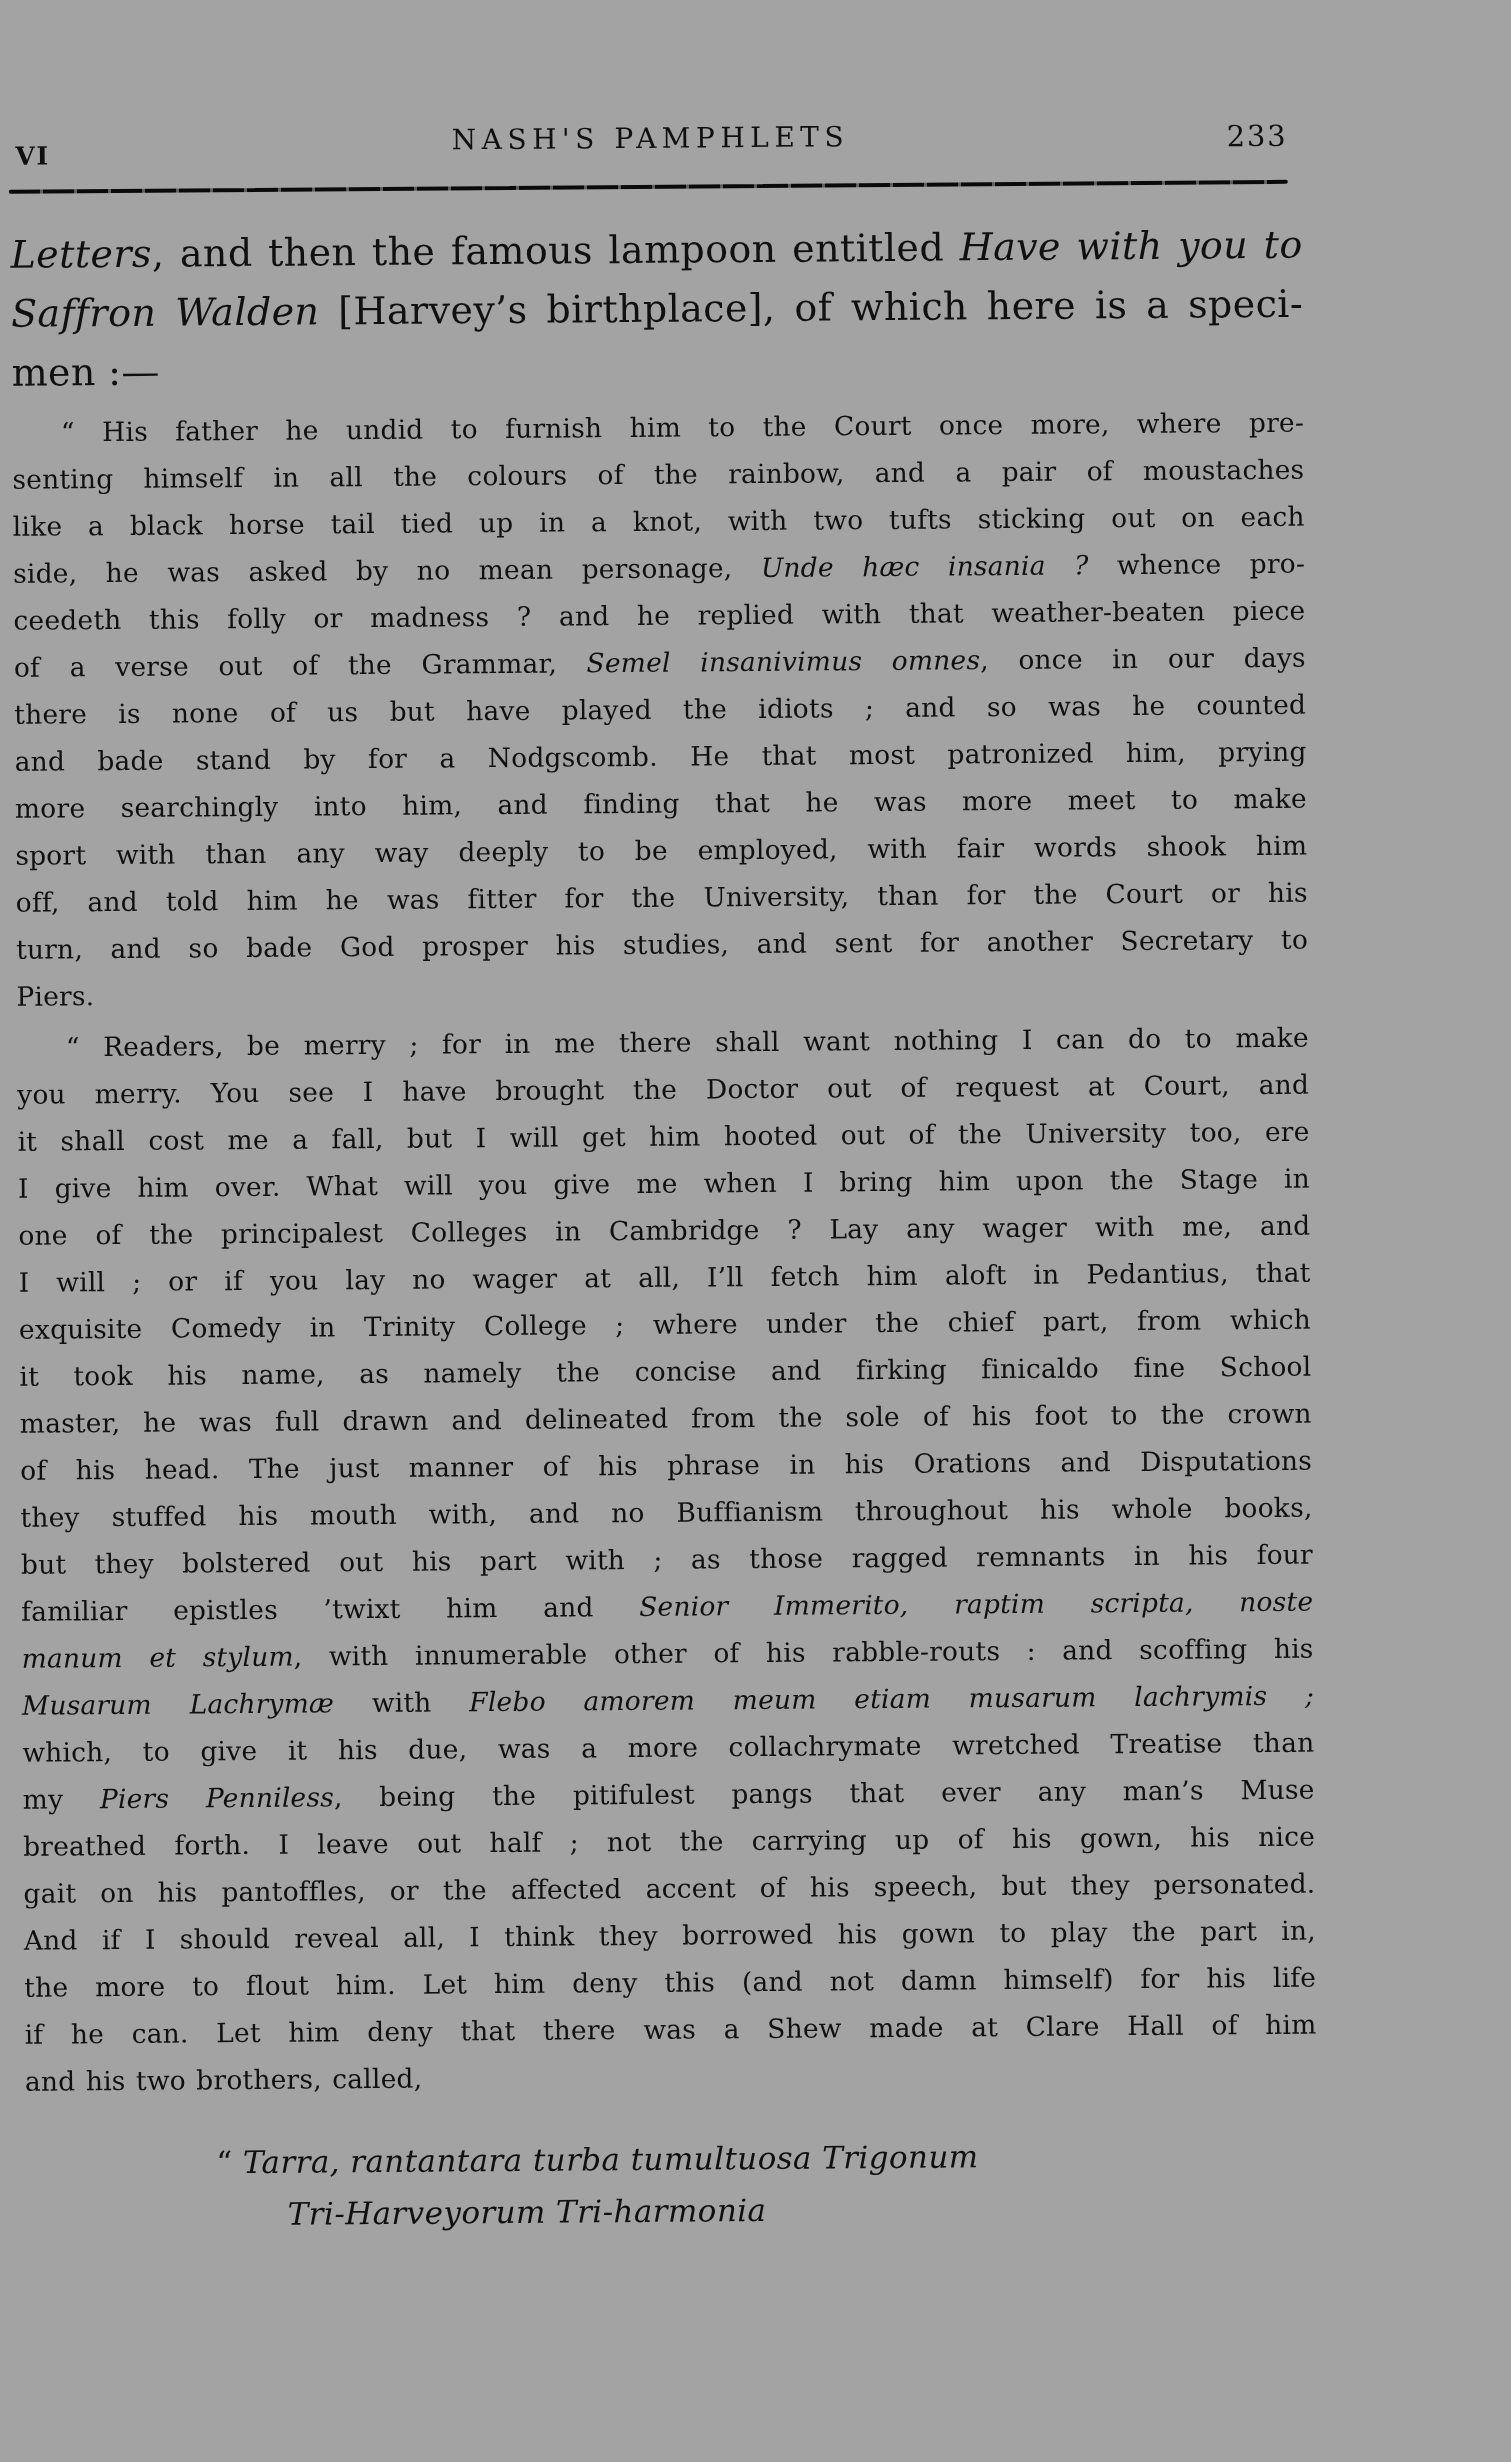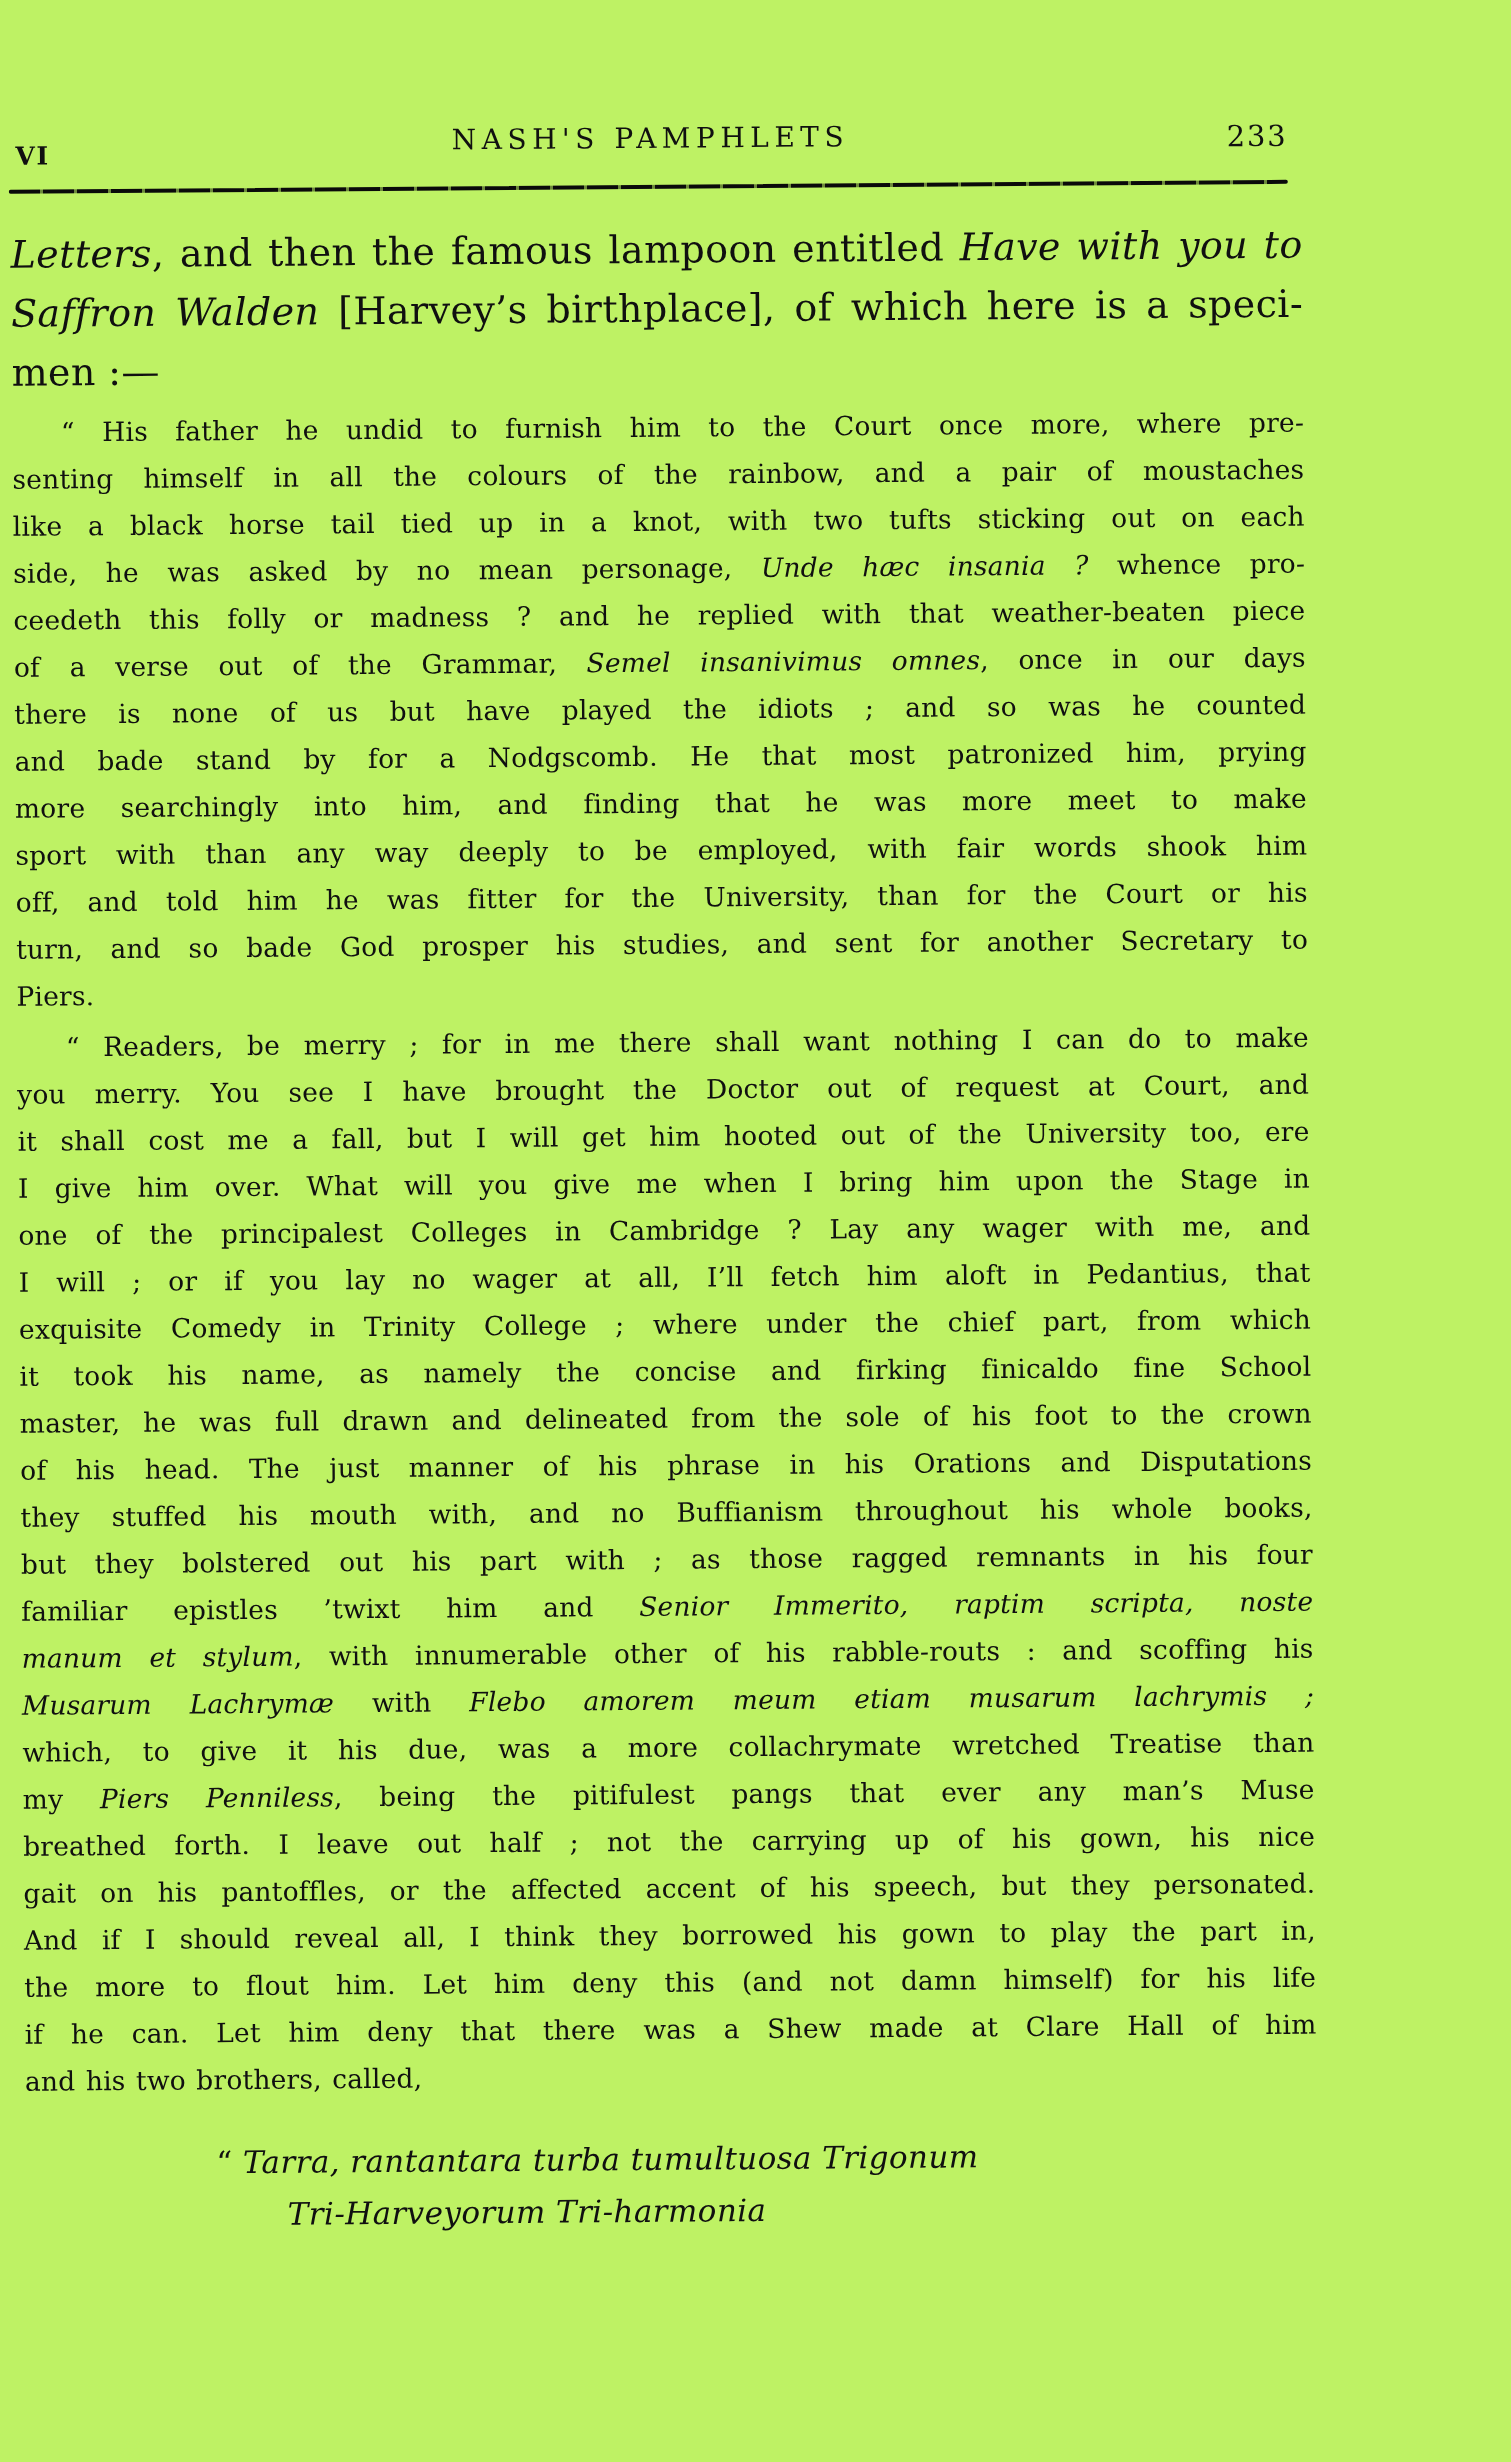--- a/index.html
+++ b/index.html
@@ -1,19 +1,19 @@
 <!DOCTYPE html>
 <html style="font-size:14.6px"><head>
 <meta charset="utf-8">
 <style>
   html,body { margin:0; padding:0; }
   body { width:1512px; height:2462px; background:#e9e9e9; }
   .page {
     position:relative; width:1512px; height:2462px;
-    background:#bef264; overflow:hidden;
+    background:#a3a3a3; overflow:hidden;
     color:#101010;
     font-family:"DejaVu Serif","Liberation Serif",serif;
   }
   .tilt { position:absolute; inset:0; transform:rotate(-0.45deg); transform-origin:756px 1231px; }
 
   .header { position:absolute; left:22px; top:119px; width:1274px; height:55px; }
   .vol {
     position:absolute; left:1.8px; top:16.5px;
     font-size:25px; font-weight:bold; letter-spacing:1.8px;
     font-variant:small-caps;

